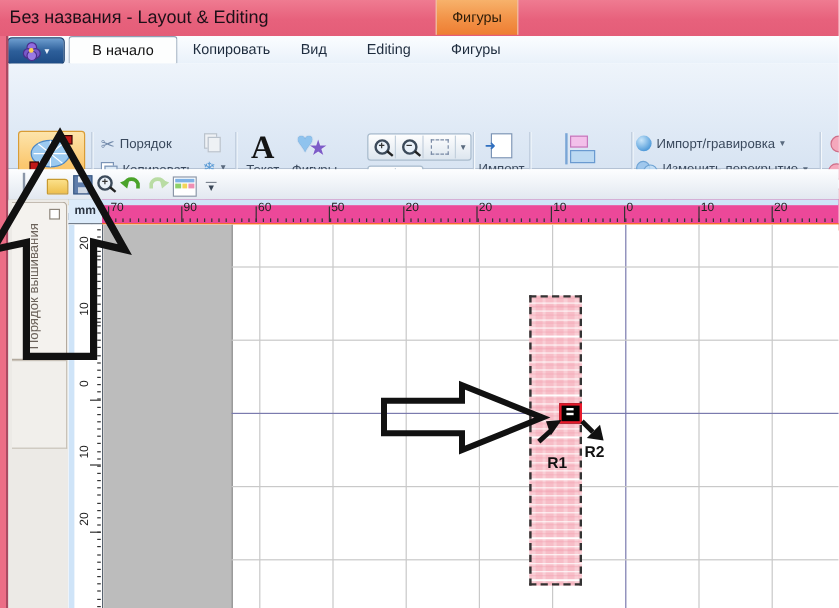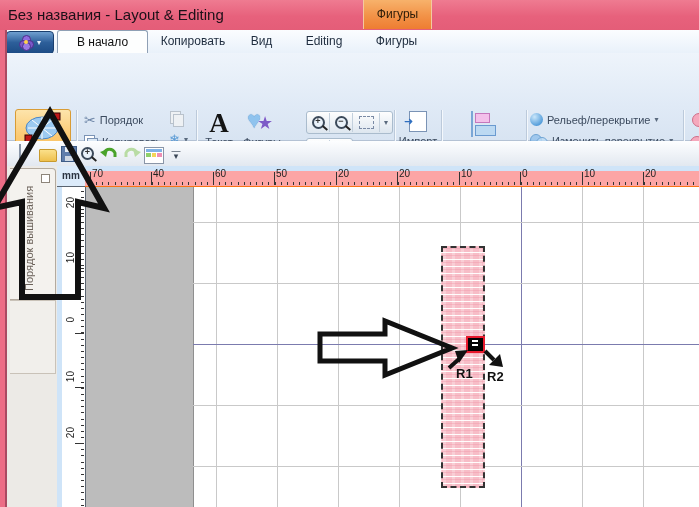--- a/index.html
+++ b/index.html
@@ -112,21 +112,21 @@
   .panestrip{left:7px;top:166px;width:50px;height:341px;background:#eceae6;}
   .panetab{left:10px;top:168px;width:45px;height:130px;background:#f4f2ee;
     border:1px solid #b3aa9e;border-left:none;border-radius:0 4px 4px 0;}
   .panetab .sq{position:absolute;right:5px;top:5px;width:7px;height:7px;border:1px solid #8d857a;background:#fff;}
   .vtext{position:absolute;left:13px;top:14px;width:20px;height:108px;
     writing-mode:vertical-rl;transform:rotate(180deg);font-size:11px;color:#6b625a;white-space:nowrap;}
   .panetab2{left:10px;top:300px;width:45px;height:72px;background:#f1efeb;border:1px solid #c9c2b8;border-left:none;}
 
   .corner{left:57px;top:166px;width:28px;height:20px;background:#dcebfa;border-bottom:1px solid #5a6470;
     font-size:10px;font-weight:bold;color:#2a3340;text-align:center;line-height:20px;}
-  .hruler{left:85px;top:166px;width:614px;height:20px;background:#fca5a5;border-bottom:6px solid #f97316;overflow:hidden;}
+  .hruler{left:85px;top:166px;width:614px;height:20px;background:#ec4899;border-bottom:6px solid #f97316;overflow:hidden;}
   .hruler .blue{position:absolute;left:0;top:0;width:614px;height:5px;background:#cfe4f8;}
   .vruler{left:57px;top:187px;width:28px;height:320px;background:#fff;border-right:1px solid #5a6470;overflow:hidden;}
   .vruler .blue{position:absolute;left:0;top:0;width:5px;height:320px;background:#cfe4f8;}
   .htick{position:absolute;width:1px;background:#333;bottom:1px;}
   .hnum{position:absolute;top:2px;font-size:10px;color:#222;}
   .vtick{position:absolute;height:1px;background:#333;right:1px;}
   .vnum{position:absolute;right:9px;font-size:10px;color:#222;
     writing-mode:vertical-rl;transform:rotate(180deg);}
 
   .canvas{left:86px;top:187px;width:613px;height:320px;background:#fff;overflow:hidden;}
@@ -284,21 +284,21 @@
         <span class="vl"></span>
         <span class="r1"></span>
         <span class="r2"></span>
       </div>
     <div>Расположить</div>
     <div class="caret">▾</div>
   </div>
 
   <div class="abs rbn-item" style="left:530px;top:58px;">
     <span class="embossicon"></span>
-    <span>Рельеф/перекрытие</span>
+    <span>Импорт/гравировка</span>
     <span class="caret">▾</span>
   </div>
   <div class="abs rbn-item" style="left:530px;top:79px;">
     <span class="overlapicon">
         <i></i>
         <i></i>
       </span>
     <span>Изменить перекрытие</span>
     <span class="caret">▾</span>
   </div>
@@ -456,21 +456,21 @@
       <div class="htick" style="left: 576.95px; height: 3px;"></div>
       <div class="htick" style="left: 583.1px; height: 3px;"></div>
       <div class="htick" style="left: 589.25px; height: 3px;"></div>
       <div class="htick" style="left: 595.4px; height: 3px;"></div>
       <div class="htick" style="left: 601.55px; height: 3px;"></div>
       <div class="htick" style="left: 607.7px; height: 3px;"></div>
       <div class="htick" style="left: 613.85px; height: 3px;"></div>
       <div class="htick" style="left: 5px; height: 13px;"></div>
       <span class="hnum" style="left: 7px;">70</span>
       <div class="htick" style="left: 66px; height: 13px;"></div>
-      <span class="hnum" style="left: 68px;">40</span>
+      <span class="hnum" style="left: 68px;">90</span>
       <div class="htick" style="left: 128px; height: 13px;"></div>
       <span class="hnum" style="left: 130px;">60</span>
       <div class="htick" style="left: 189px; height: 13px;"></div>
       <span class="hnum" style="left: 191px;">50</span>
       <div class="htick" style="left: 251px; height: 13px;"></div>
       <span class="hnum" style="left: 253px;">20</span>
       <div class="htick" style="left: 312px; height: 13px;"></div>
       <span class="hnum" style="left: 314px;">20</span>
       <div class="htick" style="left: 374px; height: 13px;"></div>
       <span class="hnum" style="left: 376px;">10</span>
@@ -567,21 +567,21 @@
       <div class="gline-h" style="top: 279px;"></div>
       <div class="gline-h axis" style="top: 157px;"></div>
     </div>
 </div>
 
 <div class="abs stitchbar"></div>
 <div class="abs node">
   <i style="top:2px"></i>
     <i style="top:6px"></i>
 </div>
-<div class="abs rlabel" style="left:432px;top:366px;padding-left:24px;">R1</div>
+<div class="abs rlabel" style="left:432px;top:378px;padding-left:24px;">R1</div>
 <div class="abs rlabel" style="left:487px;top:369px;">R2</div>
 
 <svg class="overlay" width="699" height="507" style="z-index:40;">
   <polygon points="320,334 385,334 385,321 452,348 385,375 385,361 320,361" fill="none" stroke="#111" stroke-width="5"></polygon>
   <g>
     <line x1="449" y1="368" x2="459" y2="359" stroke="#111" stroke-width="4"></line>
     <polygon points="455,351 468,350 459,363" fill="#111"></polygon>
   </g>
   <g>
     <line x1="485" y1="351" x2="494" y2="360" stroke="#111" stroke-width="4"></line>

